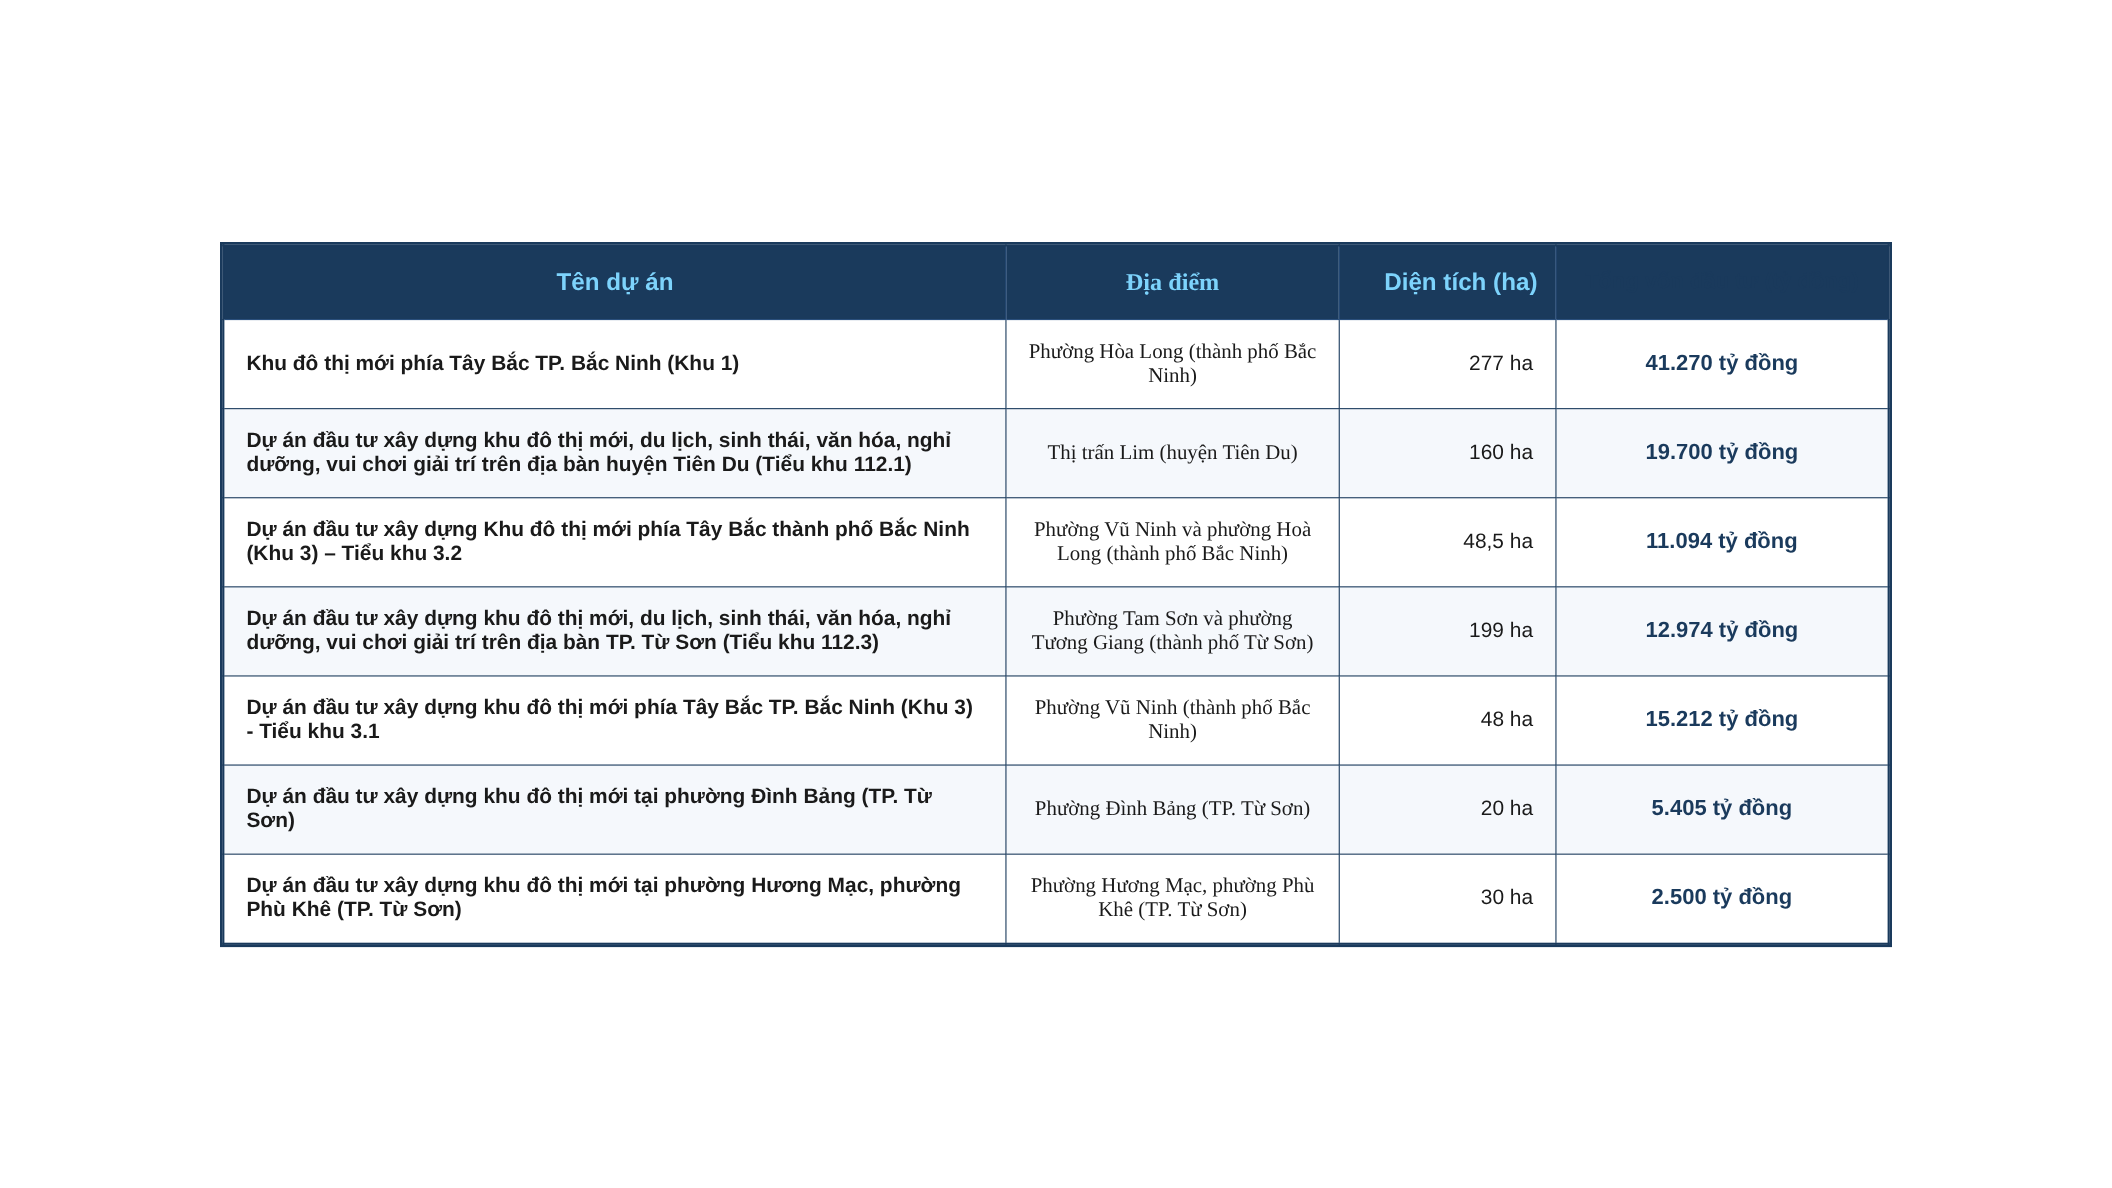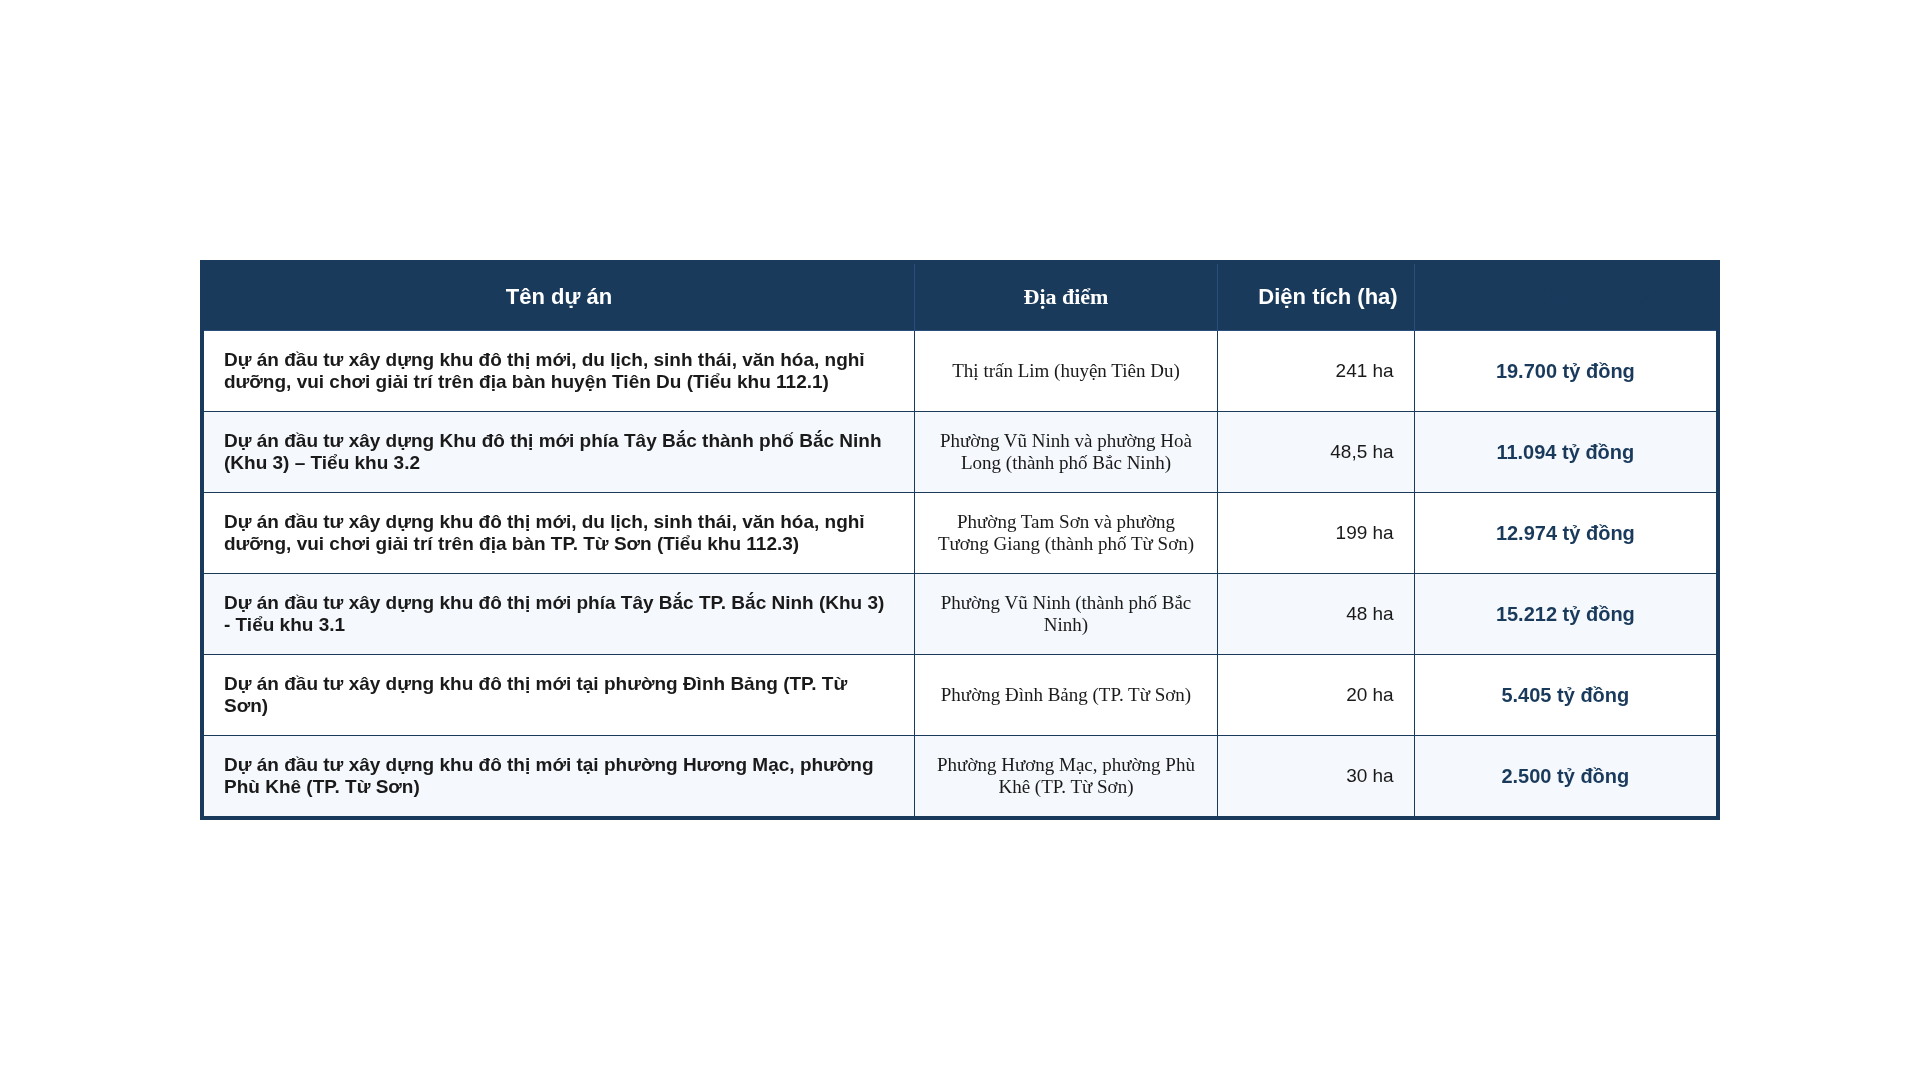--- a/index.html
+++ b/index.html
@@ -25,21 +25,21 @@
     }
 
     table {
       width: 100%;
       border-collapse: collapse;
       border: 2px solid #1a3a5c;
     }
 
     thead tr th {
       background-color: #1a3a5c;
-      color: #ffffff;
+      color: #7dd3fc;
       font-size: 22px;
       font-weight: bold;
       text-align: center;
       padding: 20px 16px;
       border: 1px solid #2a4f7c;
       vertical-align: middle;
     }
 
     tbody tr td {
       border: 1px solid #1a3a5c;
@@ -88,24 +88,30 @@
   <table>
     <thead>
       <tr>
         <th class="col-name">Tên dự án</th>
         <th class="col-location">Địa điểm</th>
         <th class="col-area">Diện tích (ha)</th>
         <th class="col-investment">Tổng vốn đầu tư (tỷ đồng)</th>
       </tr>
     </thead>
     <tbody id="table-body">
+    <tr>
+          <td class="col-name">Khu đô thị mới phía Tây Bắc TP. Bắc Ninh (Khu 1)</td>
+          <td class="col-location">Phường Hòa Long (thành phố Bắc Ninh)</td>
+          <td class="col-area">277 ha</td>
+          <td class="col-investment">41.270 tỷ đồng</td>
+        </tr>
         <tr>
           <td class="col-name">Dự án đầu tư xây dựng khu đô thị mới, du lịch, sinh thái, văn hóa, nghỉ dưỡng, vui chơi giải trí trên địa bàn huyện Tiên Du (Tiểu khu 112.1)</td>
           <td class="col-location">Thị trấn Lim (huyện Tiên Du)</td>
-          <td class="col-area">241 ha</td>
+          <td class="col-area">160 ha</td>
           <td class="col-investment">19.700 tỷ đồng</td>
         </tr>
         <tr>
           <td class="col-name">Dự án đầu tư xây dựng Khu đô thị mới phía Tây Bắc thành phố Bắc Ninh (Khu 3) – Tiểu khu 3.2</td>
           <td class="col-location">Phường Vũ Ninh và phường Hoà Long (thành phố Bắc Ninh)</td>
           <td class="col-area">48,5 ha</td>
           <td class="col-investment">11.094 tỷ đồng</td>
         </tr>
         <tr>
           <td class="col-name">Dự án đầu tư xây dựng khu đô thị mới, du lịch, sinh thái, văn hóa, nghỉ dưỡng, vui chơi giải trí trên địa bàn TP. Từ Sơn (Tiểu khu 112.3)</td>

